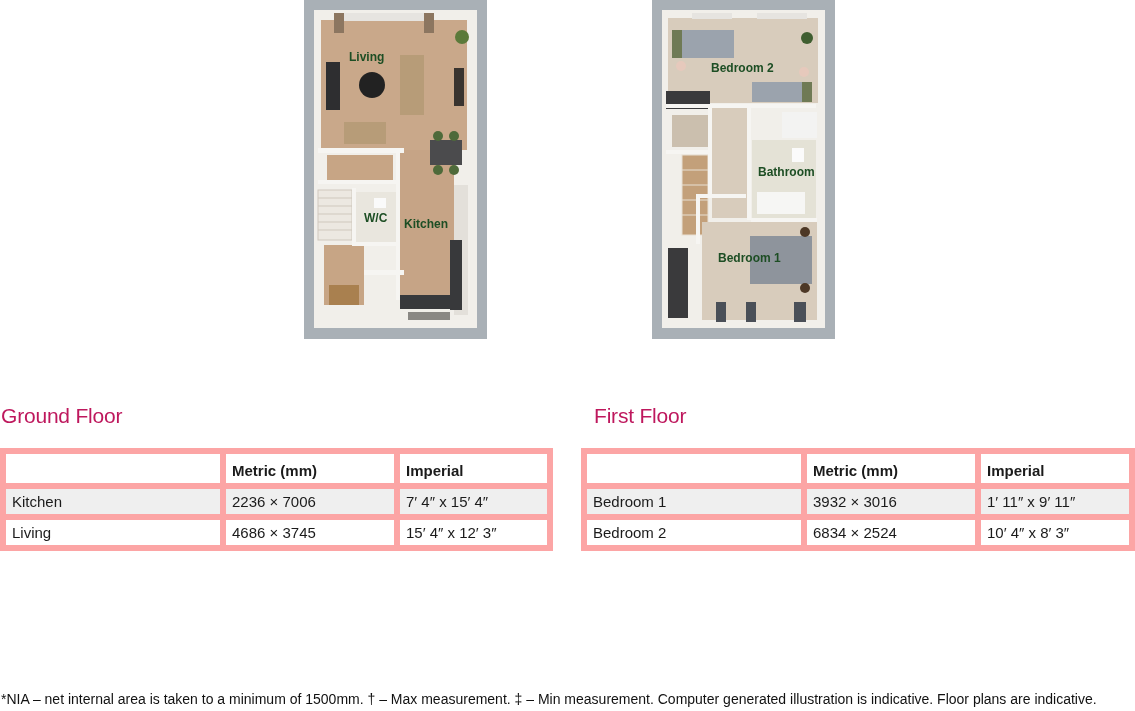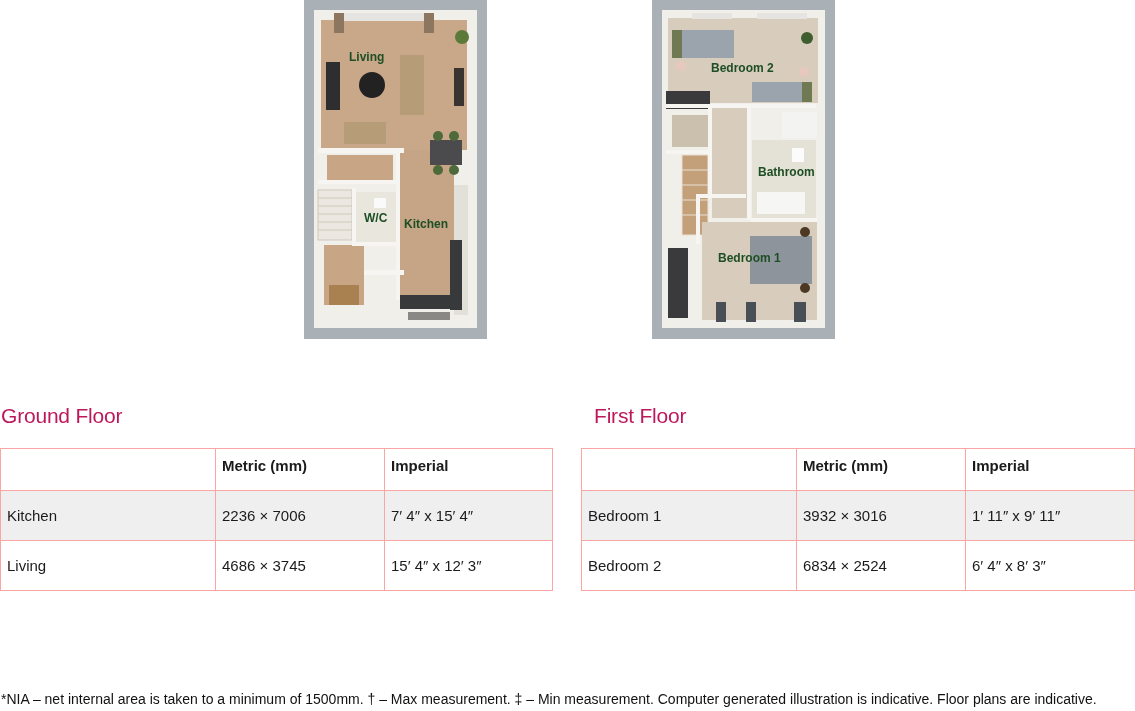--- a/index.html
+++ b/index.html
@@ -12,21 +12,21 @@
   #plan-first  { left:652px; width:183px; height:339px; }
   .room-label { font-family:"Liberation Sans", sans-serif; font-weight:bold; font-size:12px; fill:#1d4e24; }
 
   .section-title { position:absolute; top:404px; font-size:21px; font-weight:normal; margin:0; color:#be185d; letter-spacing:-0.2px; }
   #gf-title { left:1px; }
   #ff-title { left:582px;margin-left:12px; }
 
   table.dims { position:absolute; top:448px; border-collapse:collapse; font-size:15px; }
   #gf-table { left:0; width:553px; }
   #ff-table { left:581px; width:554px; }
-  table.dims td, table.dims th { border:1px solid #fca5a5; height:25px; padding:12px 6px; text-align:left; vertical-align:middle; }
+  table.dims td, table.dims th { border:6px solid #fca5a5; height:25px; padding:0 6px; text-align:left; vertical-align:middle; }
   table.dims th { font-weight:bold; height:26px; padding-top:3px; }
   table.dims tr.shaded td { background:#efefef; }
   #gf-table .c1 { width:202px; } #gf-table .c2 { width:156px; }
   #ff-table .c1 { width:202px; } #ff-table .c2 { width:156px; }
 
   .footnote { position:absolute; left:1px; top:690px; width:1130px; font-size:14px; line-height:18px; color:#111; }
 </style>
 </head>
 <body>
 
@@ -182,18 +182,18 @@
     <th>Imperial</th>
   </tr>
   <tr class="shaded">
     <td>Bedroom 1</td>
     <td>3932 × 3016</td>
     <td>1′ 11″ x 9′ 11″</td>
   </tr>
   <tr>
     <td>Bedroom 2</td>
     <td>6834 × 2524</td>
-    <td>6′ 4″ x 8′ 3″</td>
+    <td>10′ 4″ x 8′ 3″</td>
   </tr>
 </tbody>
   </table>
 
 <div class="footnote">*NIA – net internal area is taken to a minimum of 1500mm. † – Max measurement. ‡ – Min measurement. Computer generated illustration is indicative. Floor plans are indicative. Dimensions are intended for guidance only and may vary by + or – 76mm/3". Please refer to sales representative for final details.</div>
 
 </body></html>

